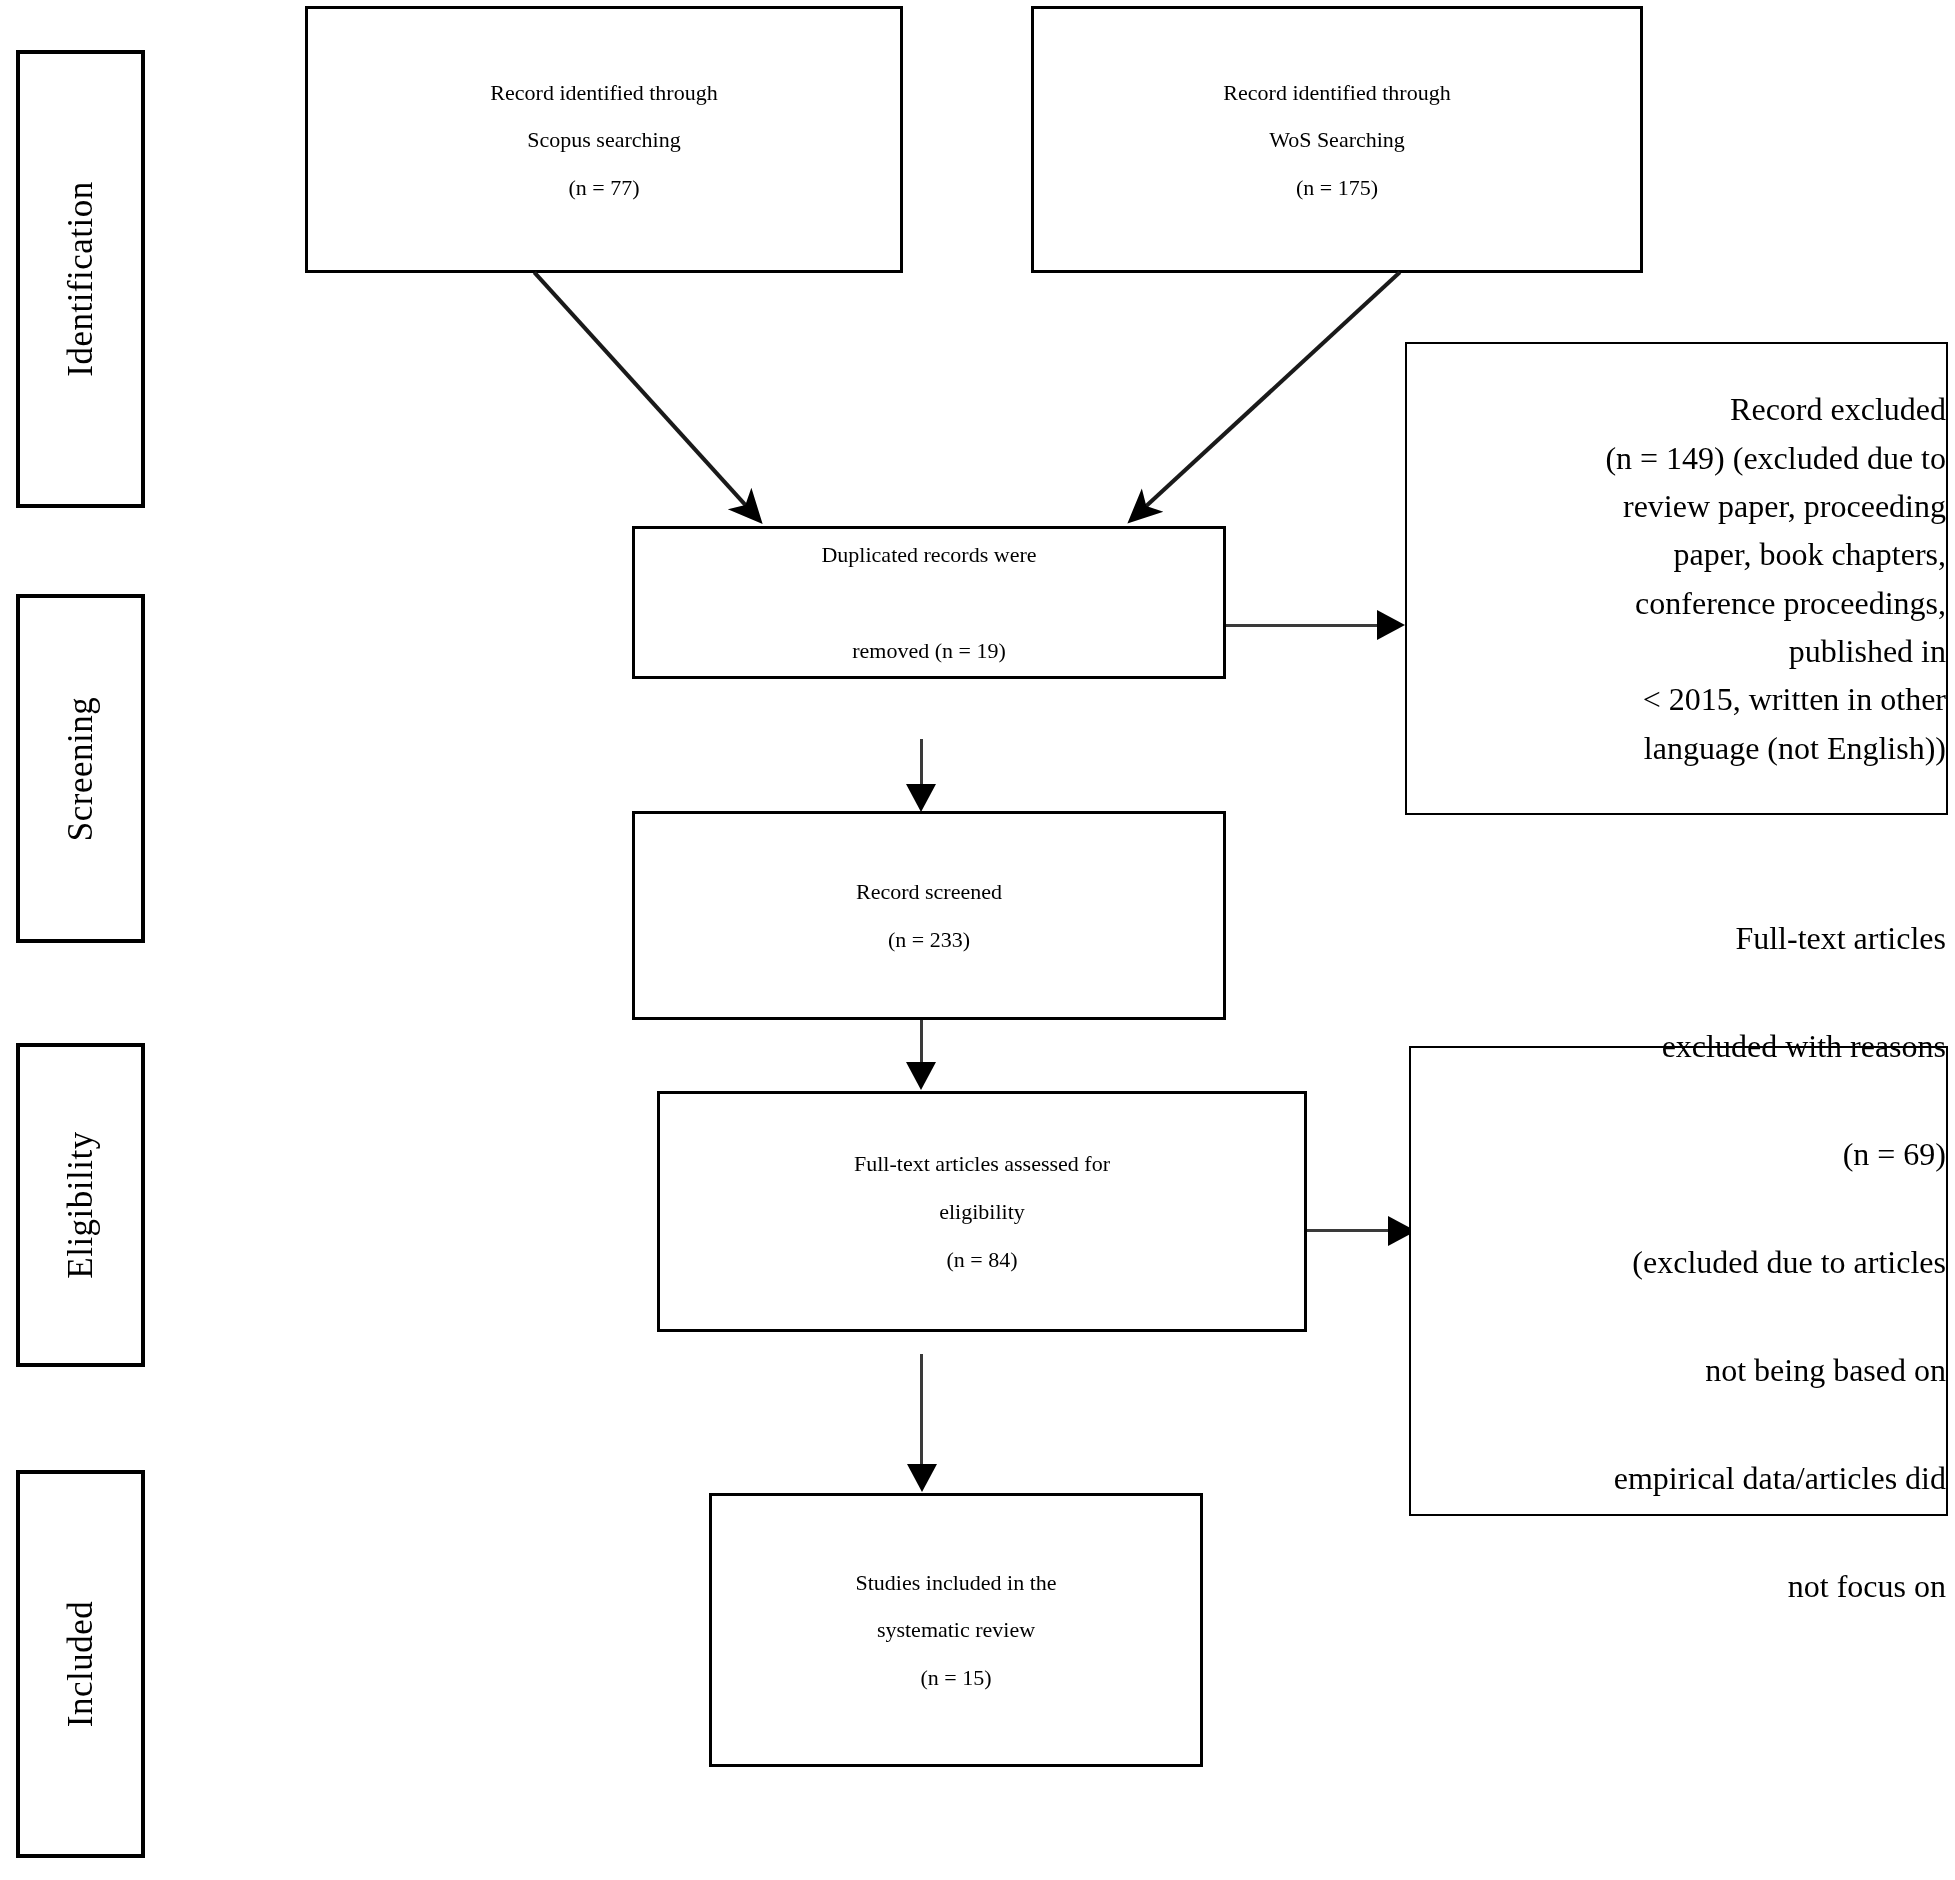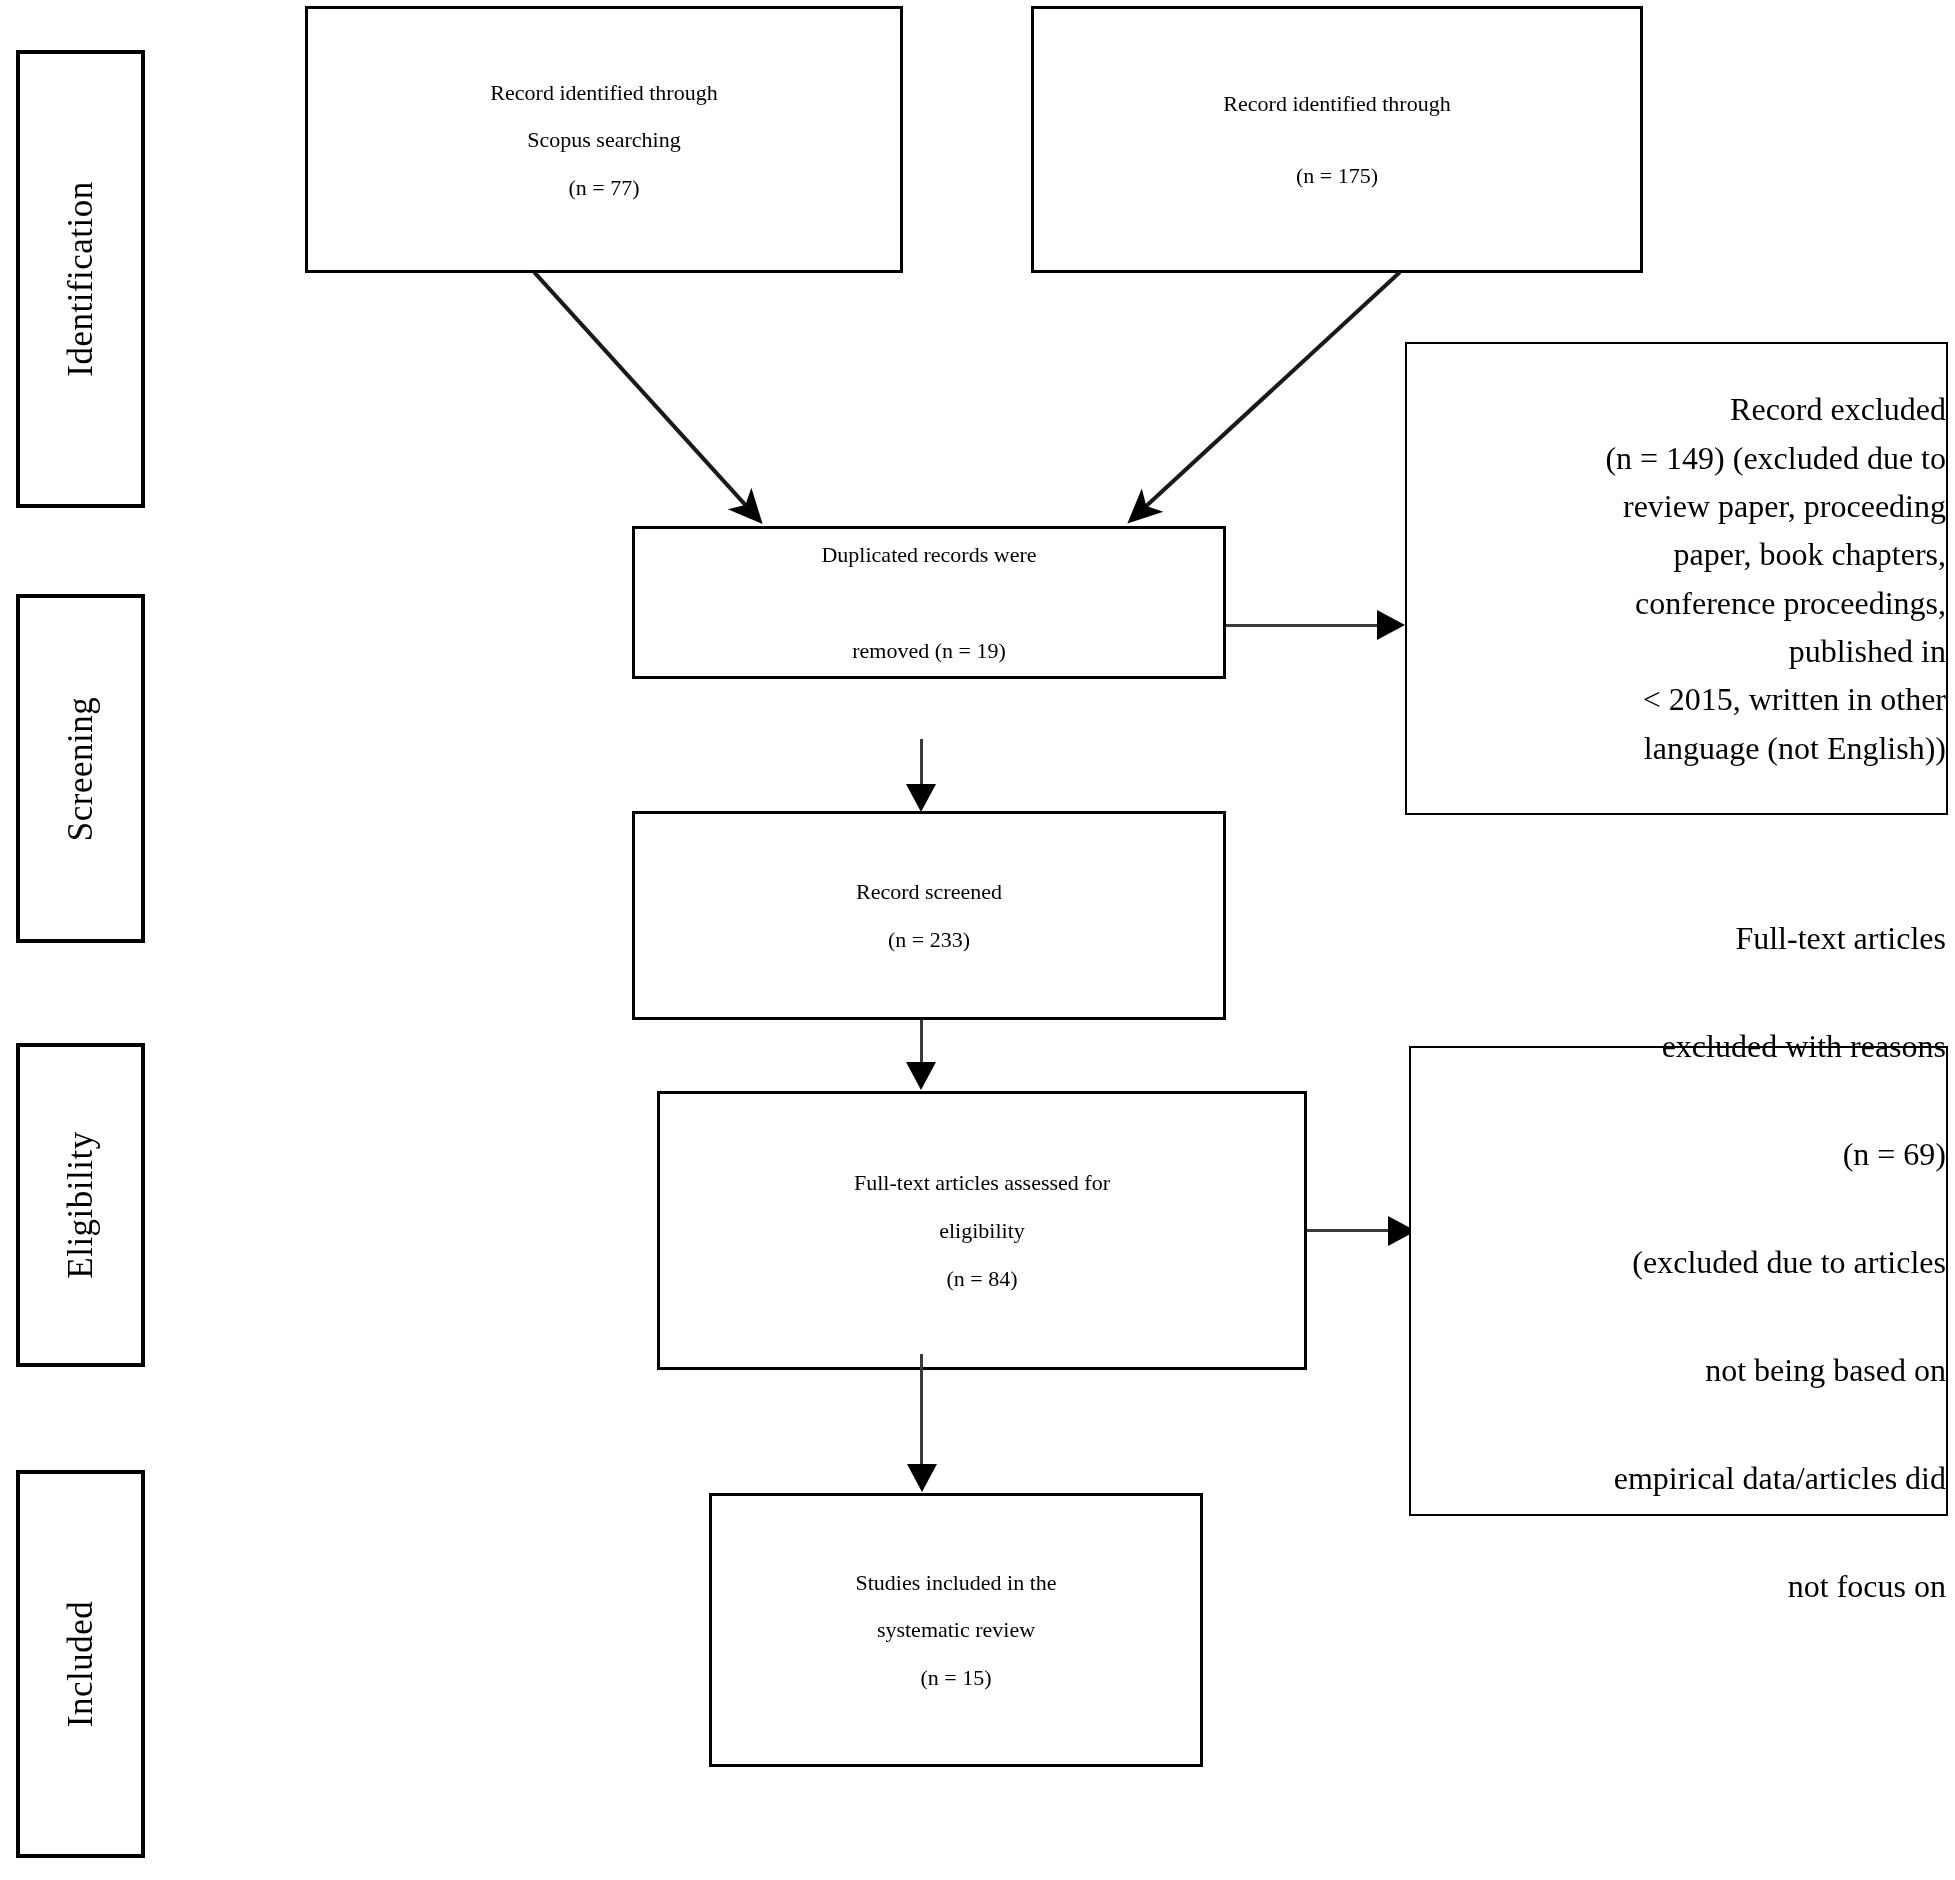--- a/index.html
+++ b/index.html
@@ -121,20 +121,21 @@
     <span class="line">Record identified through</span>
     <span class="gap"></span>
     <span class="line">Scopus searching</span>
     <span class="gap"></span>
     <span class="line">(n = 77)</span>
   </div>
 
   <div class="box flowbox" style="left:1031px; top:6.4px; width:612px; height:267px;">
     <span class="line">Record identified through</span>
     <span class="gap"></span>
+    <span class="line">WoS Searching</span>
     <span class="gap"></span>
     <span class="line">(n = 175)</span>
   </div>
 
   <svg class="diag" style="left:0; top:0; width:1955px; height:1881px; pointer-events:none;" viewBox="0 0 4310 4146" width="1955" height="1881">
     <defs>
       <marker id="ah" markerWidth="9" markerHeight="9" refX="6.2" refY="4.5" orient="auto" markerUnits="strokeWidth">
         <path d="M0,0.6 L8.4,4.5 L0,8.4 L2.1,4.5 z" fill="#000000"></path>
       </marker>
     </defs>
@@ -174,21 +175,21 @@
 
   <div class="box flowbox" style="left:632px; top:811px; width:594px; height:209px;">
     <span class="line">Record screened</span>
     <span class="gap"></span>
     <span class="line">(n = 233)</span>
   </div>
 
   <div class="vline" style="left:920px; top:1020px; height:45px;"></div>
   <div class="arrow-down" style="left:906px; top:1062px;"></div>
 
-  <div class="box flowbox" style="left:657px; top:1091px; width:650px; height:279px;">
+  <div class="box flowbox" style="left:657px; top:1091px; width:650px; height:241px;">
     <span class="line">Full-text  articles assessed for</span>
     <span class="gap"></span>
     <span class="line">eligibility</span>
     <span class="gap"></span>
     <span class="line">(n = 84)</span>
   </div>
 
   <div class="hline" style="left:1307px; top:1229px; width:88px;"></div>
   <div class="arrow-right" style="left:1388px; top:1216px;"></div>
 

